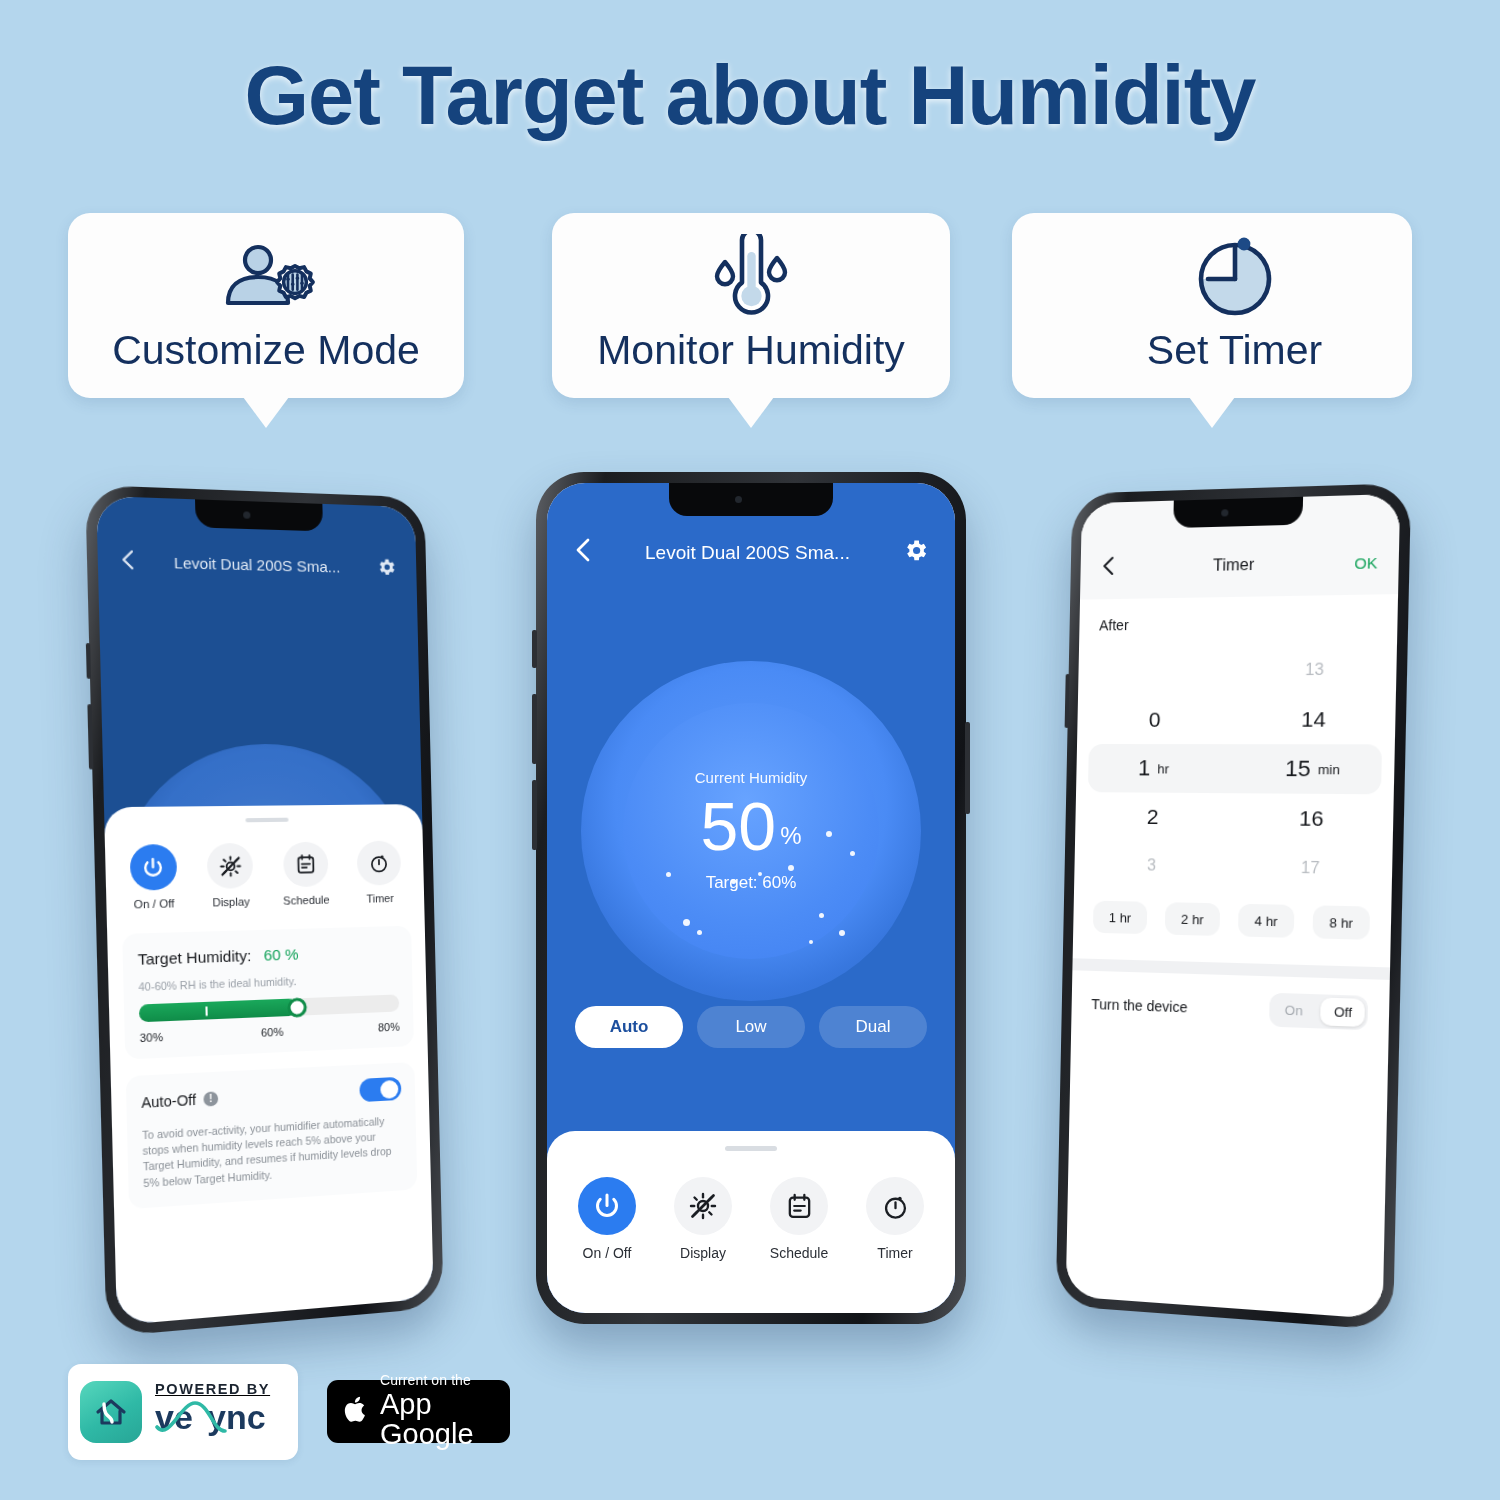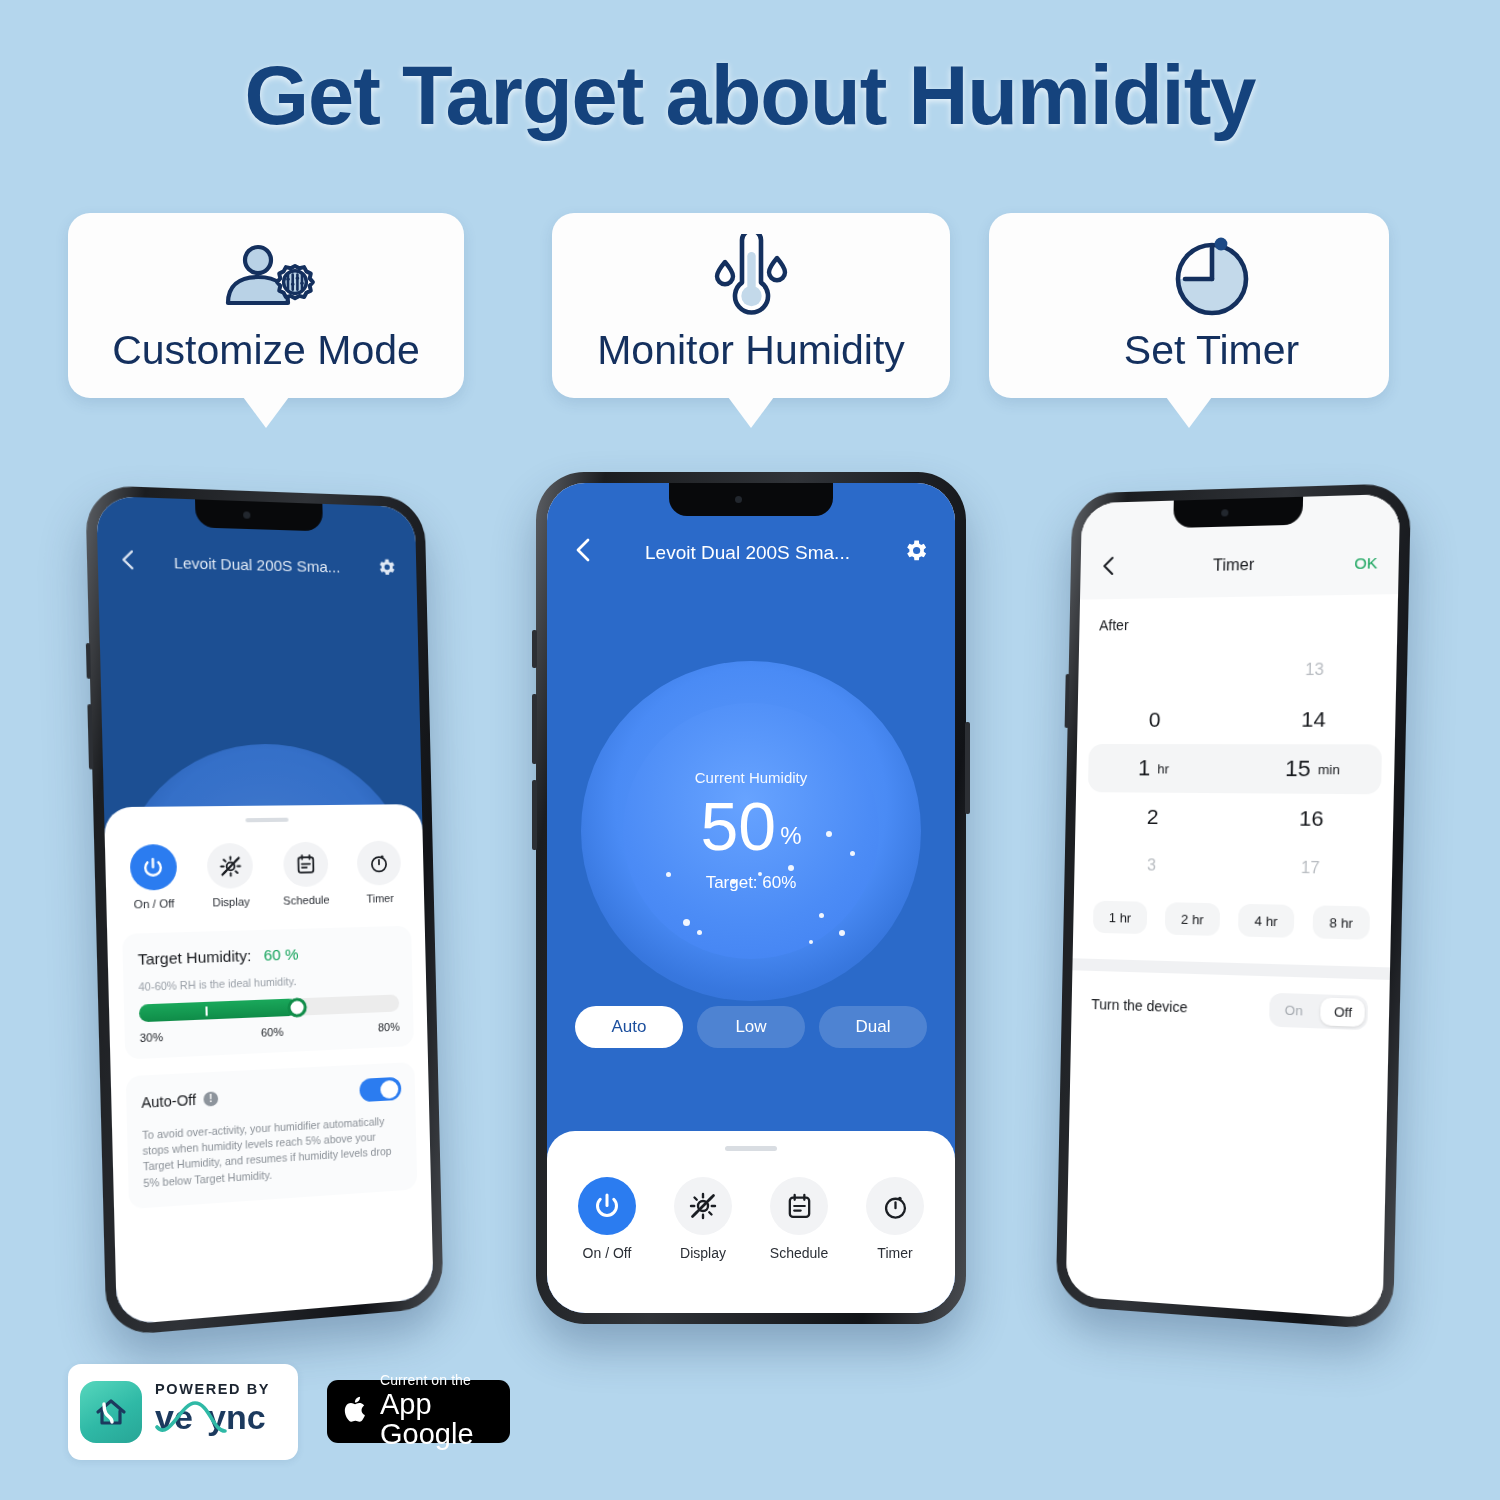--- a/index.html
+++ b/index.html
@@ -37,21 +37,21 @@
   }
   .card:after {
     content: ""; position: absolute; bottom: -30px; left: 50%;
     margin-left: -23px; width: 0; height: 0;
     border-left: 23px solid transparent;
     border-right: 23px solid transparent;
     border-top: 31px solid #fdfdfd;
   }
   #card-0 { left: 68px;   width: 396px; }
   #card-1 { left: 552px;  width: 398px; }
-  #card-2 { left: 989px; width: 400px; padding-left: 45px; }
+  #card-2 { left: 1012px; width: 400px; padding-left: 45px; }
   .card-icon { height: 92px; display: flex; align-items: center; justify-content: center; }
   .card-label {
     font-size: 41px; font-weight: 400; color: #14305e;
     margin-top: 2px; white-space: nowrap;
   }
 
   
   .phone { position: absolute; }
   .phone-body {
     background: linear-gradient(100deg,#5e6166 0%,#1b1d20 12%,#303338 45%,#111317 82%,#4a4d52 100%);
@@ -211,21 +211,21 @@
     width: 230px; height: 96px;
     background: #fff; border-radius: 13px;
     display: flex; align-items: center; padding: 0 12px;
     box-shadow: 0 2px 7px rgba(40,80,120,0.10);
   }
   .vesync-tile {
     width: 62px; height: 62px; border-radius: 16px;
     background: linear-gradient(150deg,#57d7bd 0%,#2fb9a6 55%,#27a596 100%);
     display: flex; align-items: center; justify-content: center; flex: none;
   }
-  .vesync-txt { margin-left: 13px; }
+  .vesync-txt { margin-left: 13px; text-decoration: underline; }
   .powered { font-size: 14.5px; font-weight: 700; letter-spacing: 1.6px; color: #1b2430; }
   .store-badge {
     position: absolute; background: #000; border-radius: 11px;
     display: flex; align-items: center; padding: 0 16px;
     height: 63px; top: 18px;
   }
   .store-badge .txt { color: #fff; margin-left: 11px; line-height: 1.05; }
   .store-small { font-size: 14px; letter-spacing: .1px; display: block; }
   .store-big { font-size: 29px; font-weight: 500; display: block; margin-top: 1px; }
   #badge-appstore { left: 327px; width: 183px; }
@@ -465,21 +465,21 @@
           <span class="mist" style="left:44%; top:64%; width:5px; height:5px;"></span>
           <span class="mist" style="left:25%; top:62%; width:5px; height:5px;"></span>
           <span class="mist" style="left:30%; top:76%; width:7px; height:7px;"></span>
           <span class="mist" style="left:34%; top:79%; width:5px; height:5px;"></span>
           <span class="mist" style="left:70%; top:74%; width:5px; height:5px;"></span>
           <span class="mist" style="left:76%; top:79%; width:6px; height:6px;"></span>
           <span class="mist" style="left:67%; top:82%; width:4px; height:4px;"></span>
         </div>
 
         <div class="modes" style="bottom:265px; left:28px; right:28px; gap:14px;">
-          <div class="mode-pill active" style="height:42px; font-size:17px;">
+          <div class="mode-pill active" style="height:42px; font-size:17px;font-weight:bold;">
             <span>Auto</span>
           </div>
           <div class="mode-pill" style="height:42px; font-size:17px;">
             <span>Low</span>
           </div>
           <div class="mode-pill" style="height:42px; font-size:17px;">
             <span>Dual</span>
           </div>
         </div>
 

